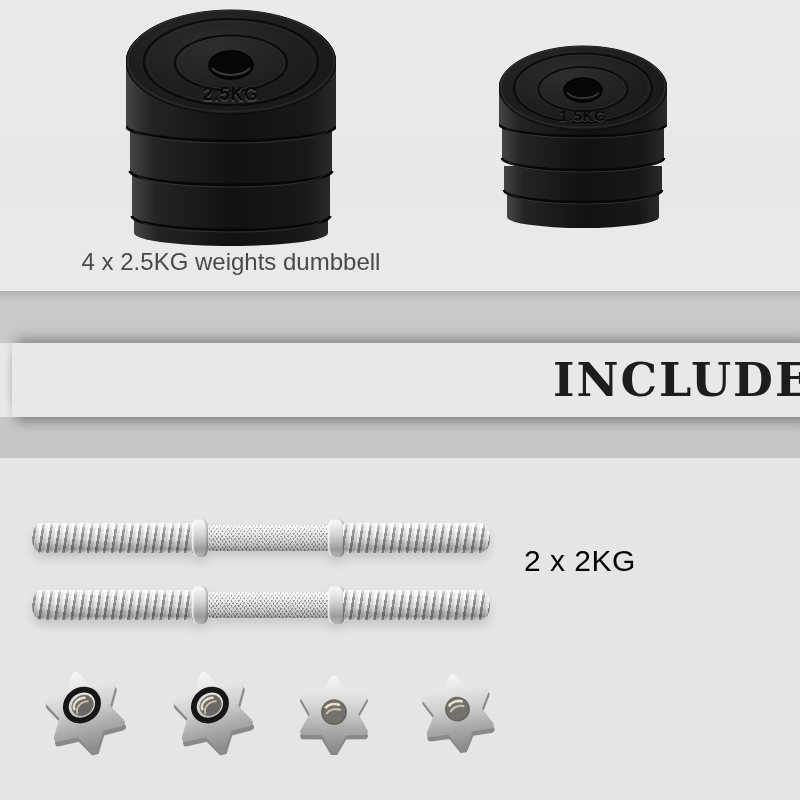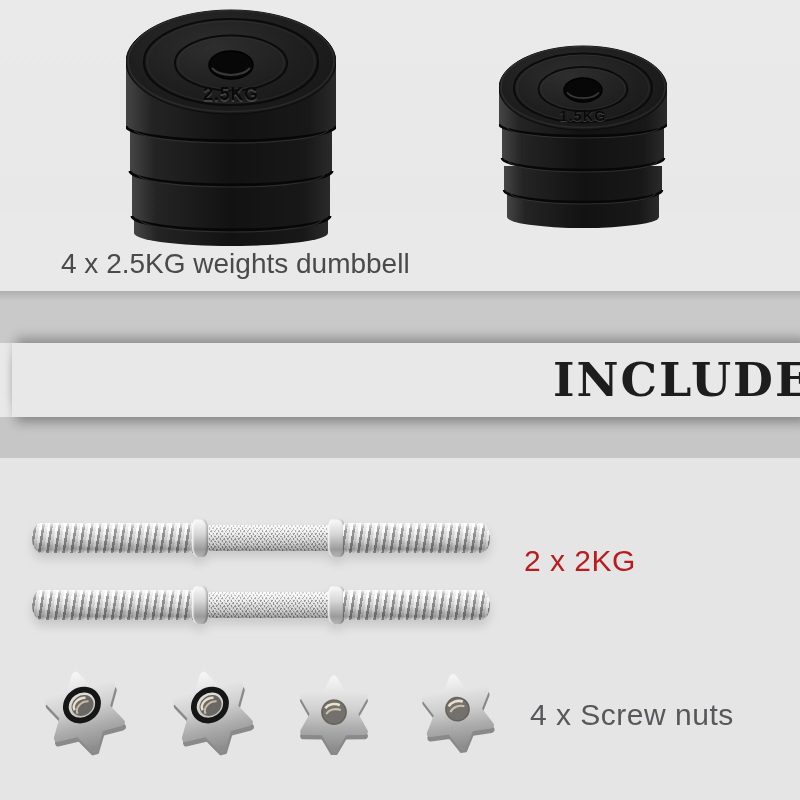--- a/index.html
+++ b/index.html
@@ -20,21 +20,21 @@
            display:flex; align-items:center; justify-content:flex-end; }
   .include-title { font-family:"DejaVu Serif", serif; font-weight:700; font-size:46px;
            letter-spacing:2px; color:#1d1d1d; }
   .sec-bottom { position:absolute; left:0; top:458px; width:800px; height:342px;
            background:#e5e5e6; }
 
   
   .stack { position:absolute; }
   .stack svg { display:block; }
   .caption { position:absolute; top:248px; width:340px; text-align:center;
-             font-size:28px; color:#4a4a4a; white-space:nowrap; }
+             font-size:24px; color:#4a4a4a; white-space:nowrap; }
   .caption.left { left:61px; }
   .caption.right { left:408px; }
 
   
   .rod { position:absolute; left:32px; width:458px; height:30px;
          filter:drop-shadow(0 6px 5px rgba(0,0,0,.12)); }
   .rod1 { top:65px; } .rod2 { top:132px; }
   .rod .thread { position:absolute; top:0; height:30px;
     background:
       linear-gradient(180deg, rgba(255,255,255,.85) 0%, rgba(255,255,255,.15) 22%,
@@ -49,21 +49,21 @@
   .rod .collar.cl { left:160px; } .rod .collar.cr { left:296px; width:17px; }
   .rod .grip { position:absolute; left:176px; top:2px; width:122px; height:26px; border-radius:3px;
     background:
       linear-gradient(180deg, rgba(255,255,255,.55) 0%, rgba(255,255,255,0) 30%,
                       rgba(0,0,0,.12) 70%, rgba(0,0,0,.32) 100%),
       repeating-linear-gradient(55deg, rgba(255,255,255,.8) 0 1.2px, rgba(0,0,0,0) 1.2px 3px),
       repeating-linear-gradient(-55deg, rgba(110,110,110,.6) 0 1.2px, rgba(0,0,0,0) 1.2px 3px),
       linear-gradient(180deg,#efefef,#cfcfcf); }
 
   .rod-label { position:absolute; left:524px; top:84px; font-size:30px; line-height:37px;
-               color:#b91c1c; letter-spacing:.5px; }
+               color:#000000; letter-spacing:.5px; }
 
   
   .nut { position:absolute; }
   .nut svg { display:block; }
   .nut.tilt { transform:rotate(-14deg); }
   .nuts-label { position:absolute; left:530px; top:240px; font-size:30px; color:#58585a;
                 letter-spacing:.5px; white-space:nowrap; }
 </style>
 </head>
 <body>
@@ -228,16 +228,15 @@
       <svg width="78" height="80" viewBox="0 0 80 82">
         <path d="M40,8.5 L50.5,26.3 L71.2,26.5 L61,44.5 L71.2,62.5 L50.5,62.7 L40,80.5 L29.5,62.7 L8.8,62.5 L19,44.5 L8.8,26.5 L29.5,26.3 Z" fill="#898989" stroke="#898989" stroke-width="7" stroke-linejoin="round"></path>
         <path d="M40,4 L50.5,21.8 L71.2,22 L61,40 L71.2,58 L50.5,58.2 L40,76 L29.5,58.2 L8.8,58 L19,40 L8.8,22 L29.5,21.8 Z" fill="url(#nutG1)" stroke="url(#nutG1)" stroke-width="7" stroke-linejoin="round"></path>
         <circle cx="40" cy="37" r="12" fill="#74716c"></circle>
         <circle cx="40" cy="37" r="12" fill="none" stroke="#5a5750" stroke-width="1.5" opacity=".8"></circle>
         <path d="M31.5,33 a11,9 0 0 1 15,-3" stroke="#eae2d0" stroke-width="2.6" fill="none"></path>
         <path d="M32.5,39 a11,9 0 0 1 15,-4" stroke="#d8cfbc" stroke-width="2.2" fill="none" opacity=".85"></path>
       </svg>
     </div>
 
-    <div class="nuts-label">4 x Screw nuts</div>
   </div>
 
 </div>
 
 </body></html>

